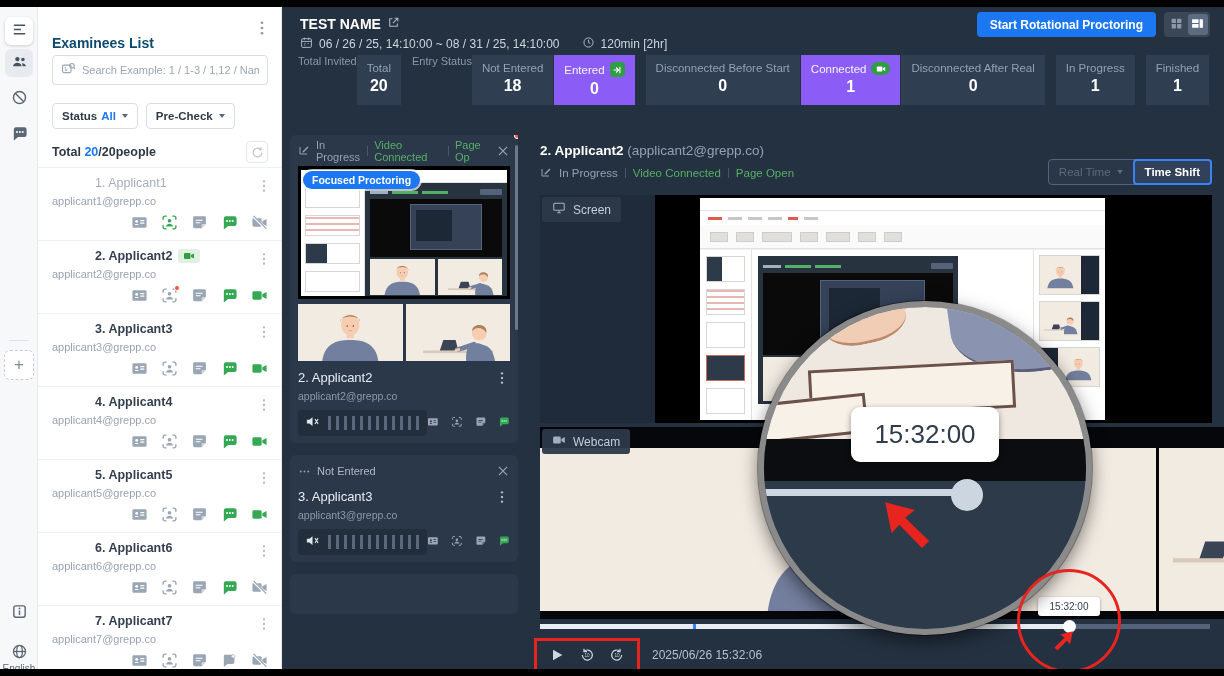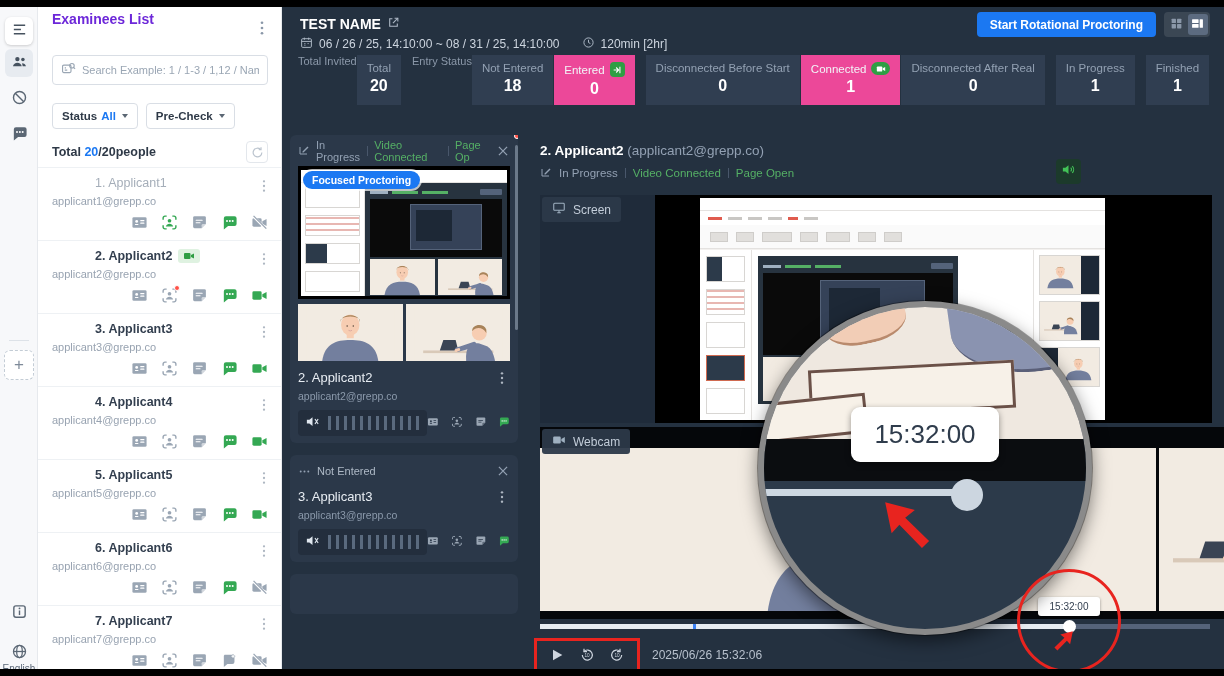--- a/index.html
+++ b/index.html
@@ -16,21 +16,21 @@
   .rb-chat { top:114px; color:#5b6774; }
   .rail-div { position:absolute; left:9px; top:333px; width:20px; height:1px; background:#dde2e8; }
   .rb-plus { position:absolute; left:4px; top:343px; width:30px; height:30px; border:1px dashed #c3ccd5; border-radius:6px; color:#7e8a99; font-size:17px; display:flex; align-items:center; justify-content:center; background:#fff; }
   .rb-info { top:592px; color:#5b6774; }
   .rb-globe { top:632px; color:#5b6774; }
   .rail-lang { position:absolute; left:0; top:656px; width:38px; text-align:center; font-size:10px; color:#5b6878; }
 
   
   .panel { position:absolute; left:38px; top:0; width:244px; height:662px; background:#fff; border-right:1px solid #e6e9ed; }
   .panel-inner { position:relative; width:100%; height:100%; overflow:hidden; }
-  .p-title { position:absolute; left:14px; top:4px; font-size:14px; font-weight:bold; color:#6d28d9; }
+  .p-title { position:absolute; left:14px; top:28px; font-size:14px; font-weight:bold; color:#0c4a6e; }
   .p-kebab { position:absolute; right:10px; top:12px; width:18px; height:18px; color:#8a97a8; }
   .search { position:absolute; left:14px; top:48px; width:216px; height:30px; border:1px solid #d9dee5; border-radius:4px; display:flex; align-items:center; padding:0 8px; gap:6px; color:#9aa6b4; }
   .search svg { width:15px; height:15px; flex:0 0 auto; }
   .search input { border:0; outline:0; width:100%; font-size:11px; color:#57636f; font-family:"Liberation Sans",sans-serif; }
   .search input::placeholder { color:#9aa6b4; }
   .filters { position:absolute; left:14px; top:96px; display:flex; gap:8px; }
   .fbtn { height:26px; border:1px solid #d9dee5; border-radius:4px; background:#fff; display:flex; align-items:center; padding:0 9px; gap:4px; font-size:11.5px; font-weight:bold; color:#2e3947; }
   .fbtn .blue { color:#1b78f2; }
   .caret { width:0; height:0; border-left:3.5px solid transparent; border-right:3.5px solid transparent; border-top:4px solid #5b6774; margin-left:2px; }
   .total-row { position:absolute; left:14px; top:134px; width:216px; display:flex; align-items:center; font-size:12.5px; font-weight:bold; color:#2e3947; }
@@ -64,21 +64,21 @@
   .vt-seg { flex:1; border-radius:3px; display:flex; align-items:center; justify-content:center; color:#8b98a9; }
   .vt-seg.active { background:#5c6b80; color:#fff; }
   .vt-seg svg { width:13px; height:13px; }
 
   
   .stats { position:absolute; left:16px; top:48px; display:flex; gap:11px; }
   .sgroup { display:flex; flex-direction:row; }
   .sglabel { font-size:11px; color:#8b98a9; height:17px; white-space:nowrap; }
   .scells { display:flex; gap:1px; }
   .scell { height:50px; background:#303e51; padding:7px 10px 0 10px; text-align:center; }
-  .scell.hi { background:#ec4899; }
+  .scell.hi { background:#8b5cf6; }
   .scell .lab { font-size:11.5px; color:#93a1b3; white-space:nowrap; display:flex; align-items:center; justify-content:center; gap:5px; }
   .scell.hi .lab { color:#f2f5f8; }
   .scell .val { font-size:16px; font-weight:bold; color:#fff; margin-top:3px; }
   .sicon { display:inline-flex; width:15px; height:15px; border-radius:4px; background:#2f9e44; color:#fff; align-items:center; justify-content:center; }
   .sicon svg { width:10px; height:10px; }
   .sicon.pill { width:19px; height:13px; border-radius:7px; }
 
   
   .midcol { position:absolute; left:8px; top:128px; width:228px; bottom:0; overflow:hidden; }
   .mc-scroll { position:absolute; right:0; top:10px; width:3px; height:185px; background:rgba(160,175,192,.55); border-radius:2px; }
@@ -977,20 +977,29 @@
         <span class="grn">Video Connected</span>
         <span class="fc-sep"></span>
         <span class="grn">Page Open</span>
       </div>
       <div class="spk-btn">
         <span><svg viewBox="0 0 24 24" fill="currentColor">
               <path d="M3 9v6h4l5 4V5L7 9H3z"></path>
               <path d="M15.5 9a4 4 0 0 1 0 6M18 6.5a8 8 0 0 1 0 11" stroke="currentColor" stroke-width="1.8" fill="none"></path>
             </svg></span>
       </div>
+      <div class="mode-group">
+        <div class="mode-rt">
+          <span>Real Time</span>
+          <span class="caret"></span>
+        </div>
+        <div class="mode-ts">
+          <span>Time Shift</span>
+        </div>
+      </div>
 
       <div class="screen-area">
         <div class="area-badge">
           <span><svg viewBox="0 0 24 24" fill="none" stroke="currentColor" stroke-width="1.8">
                 <rect x="3" y="4" width="18" height="12" rx="1.5"></rect>
                 <path d="M9 20h6M12 16v4"></path>
               </svg></span>
           <span>Screen</span>
         </div>
         <div class="screen-video">

